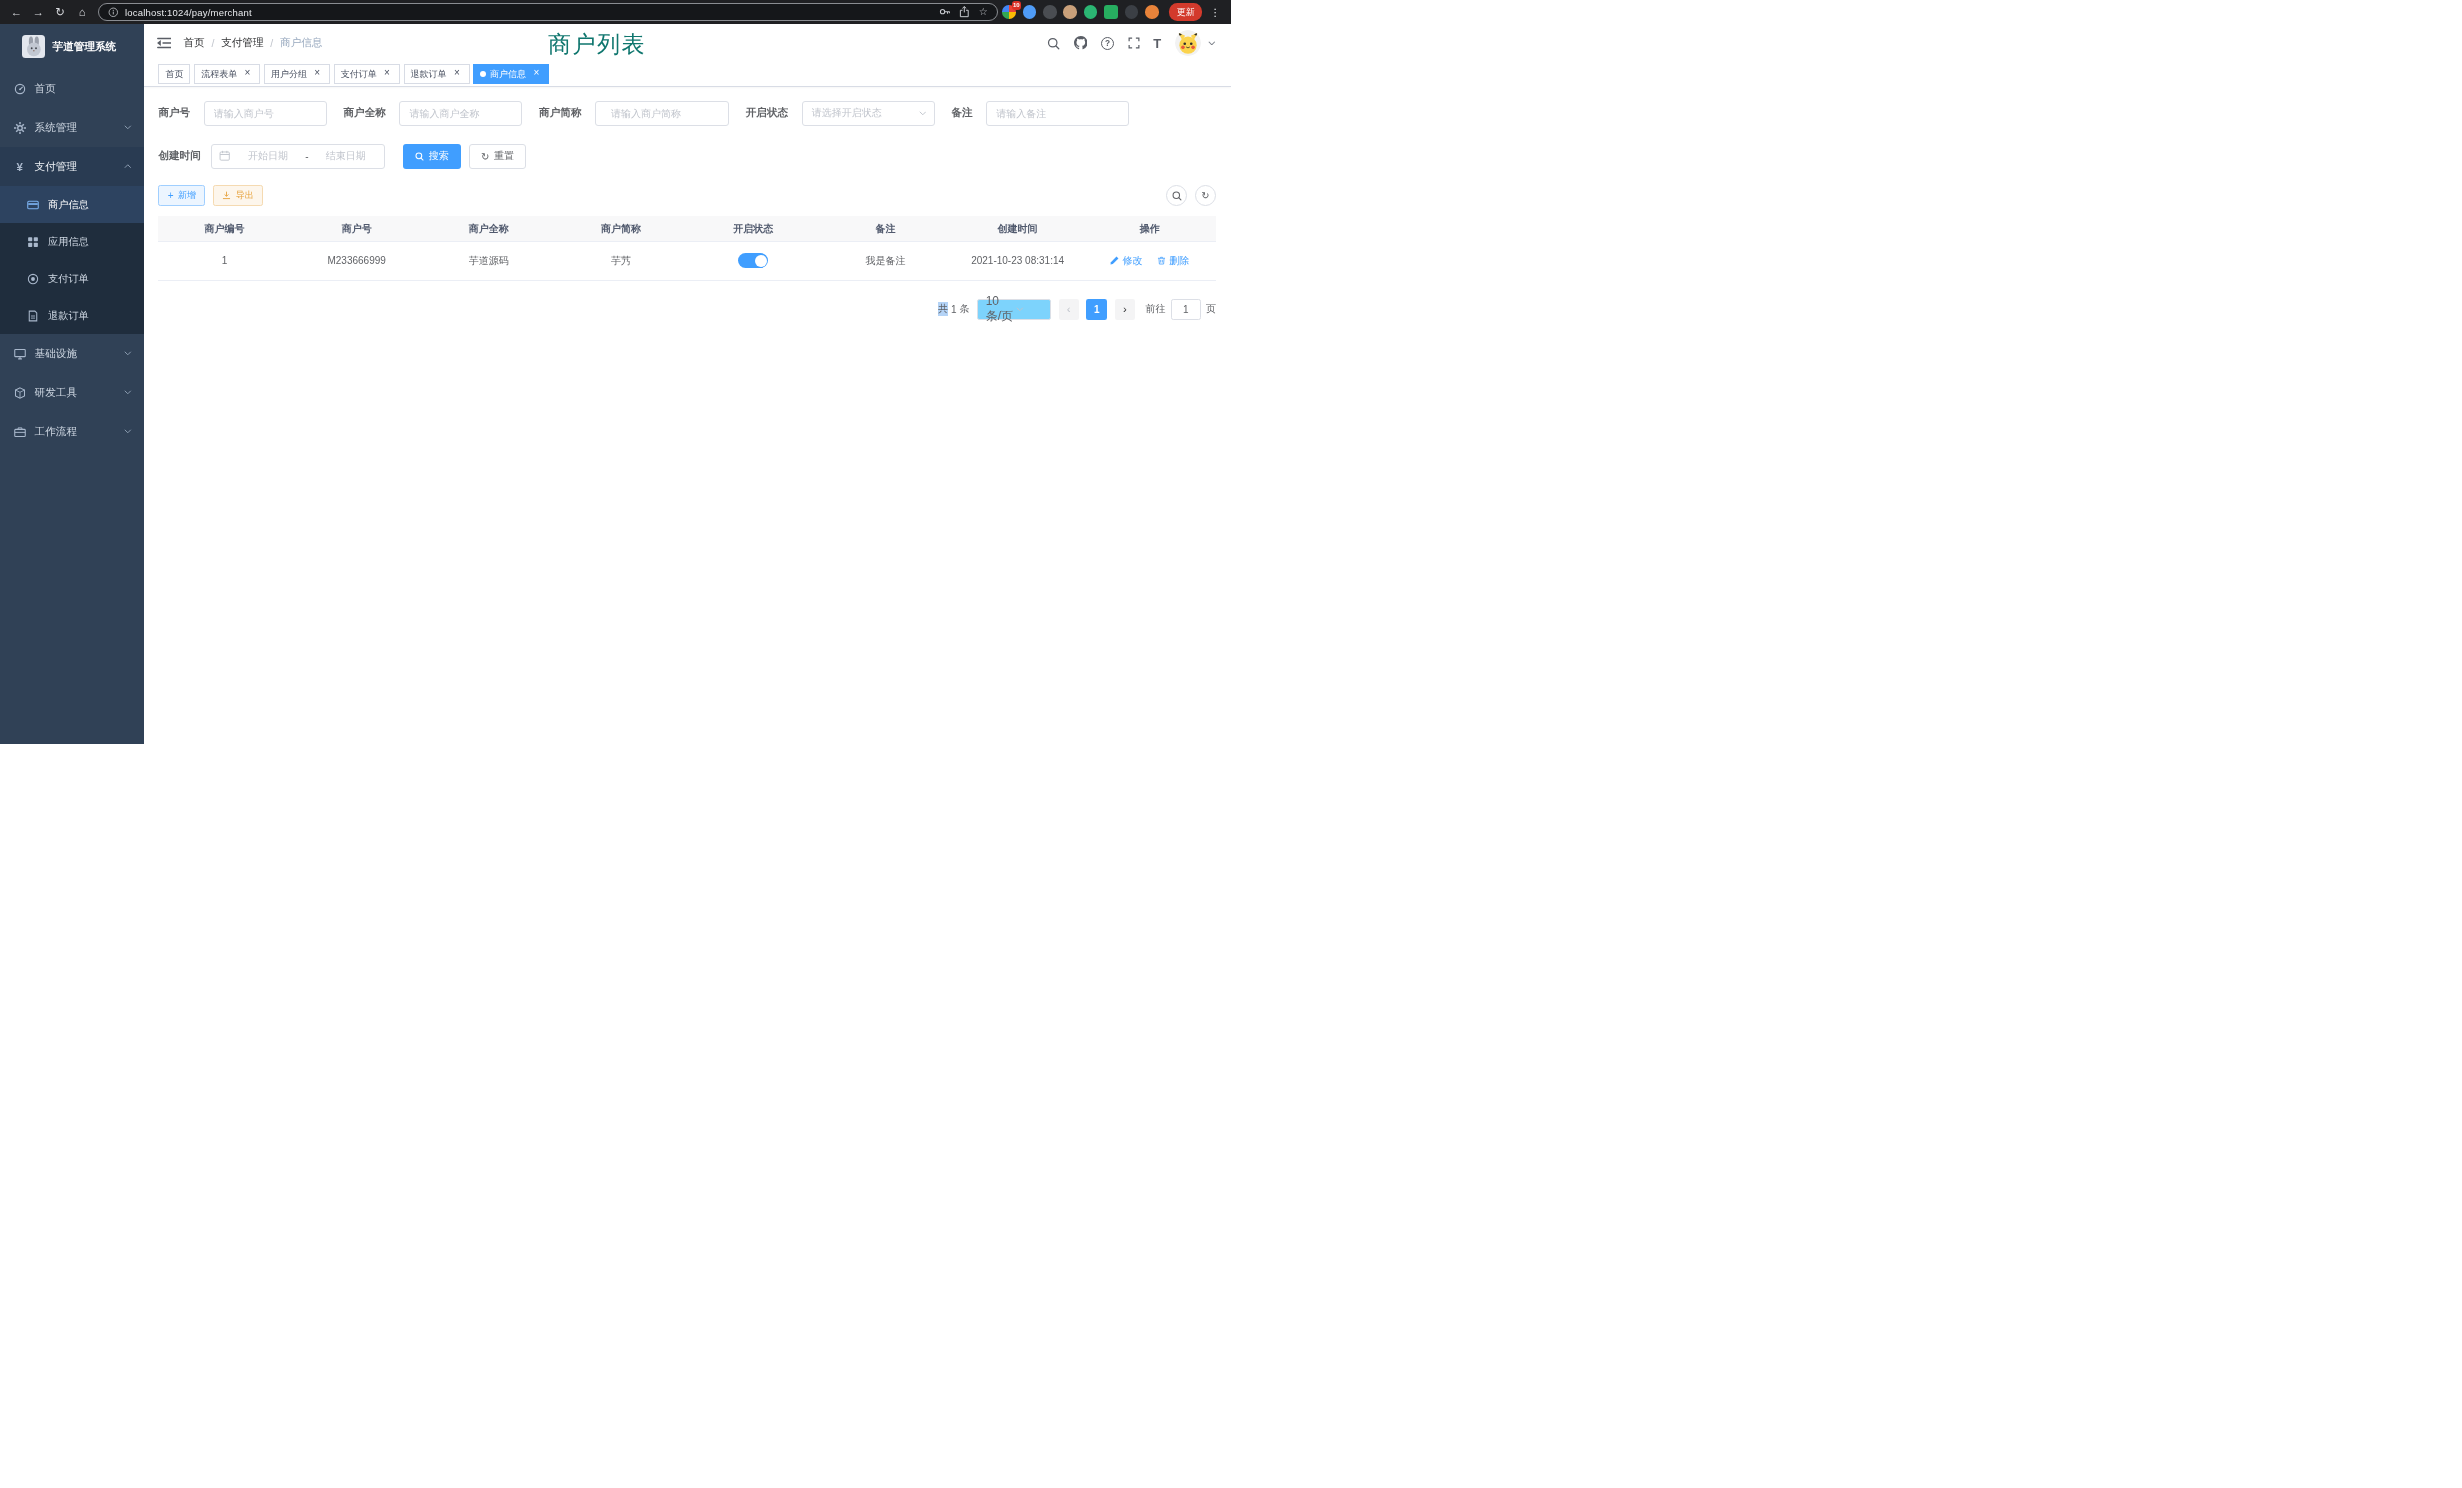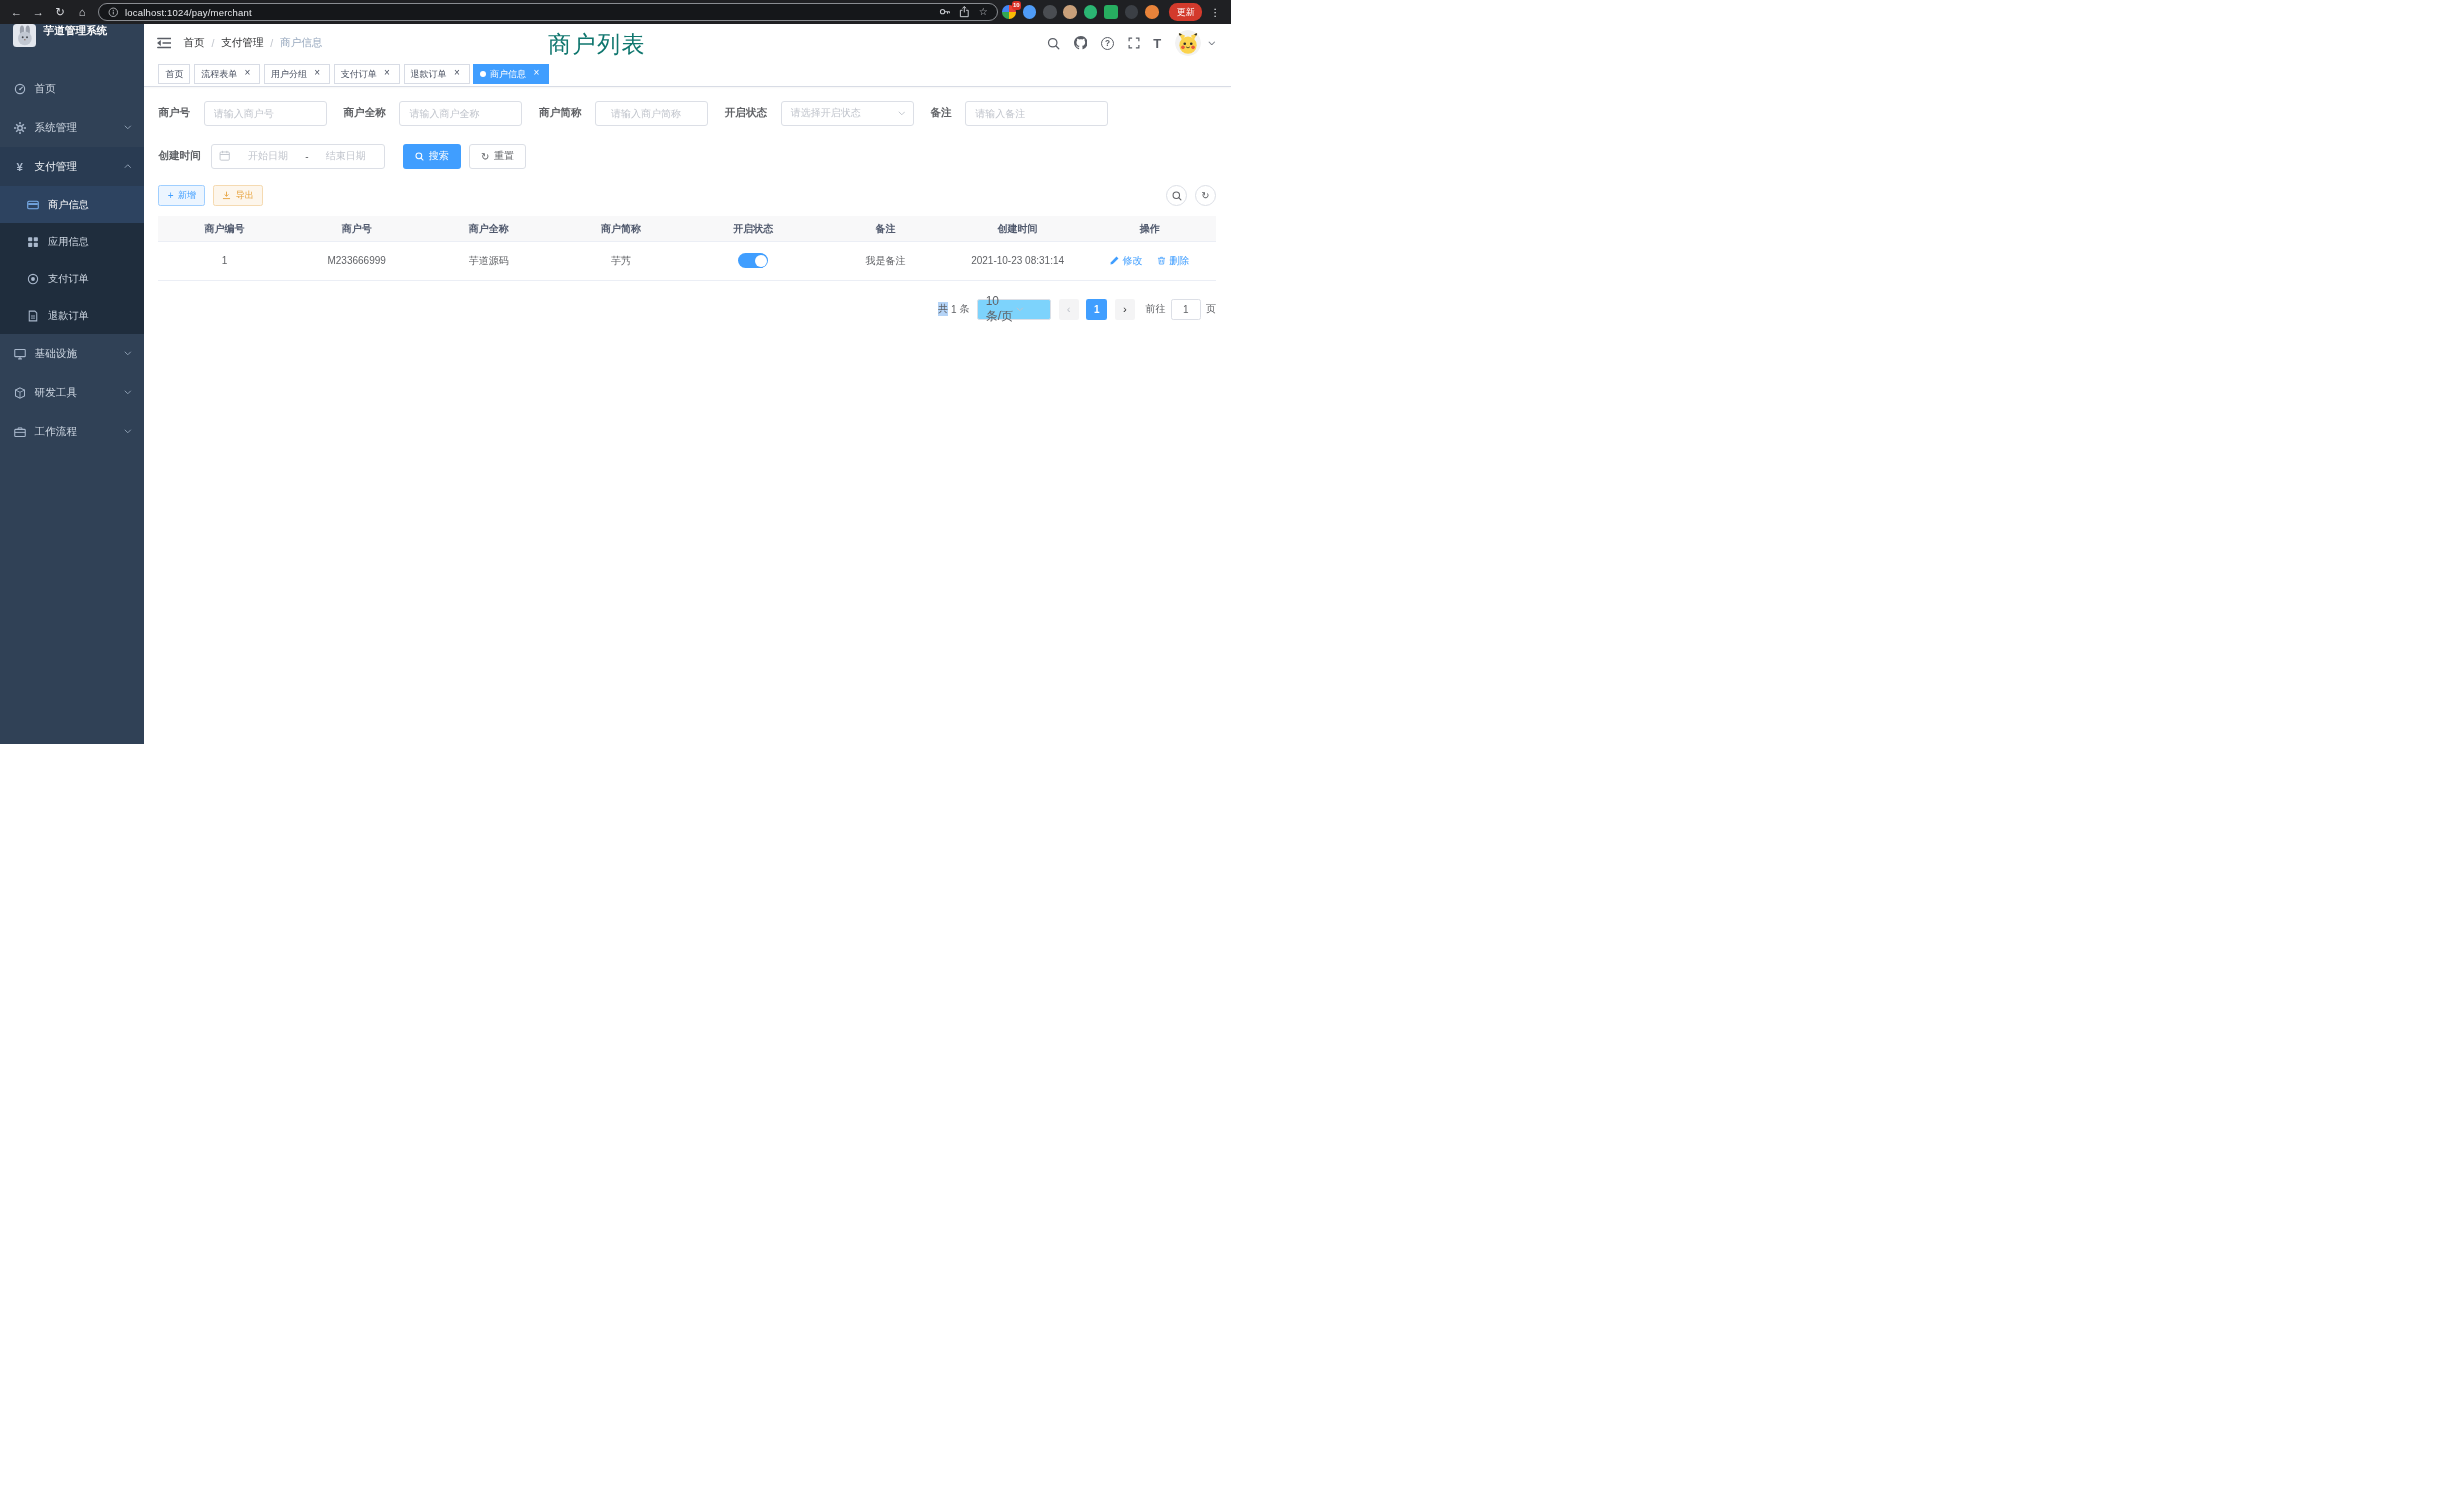--- a/index.html
+++ b/index.html
@@ -17,21 +17,21 @@
   .ext-icons{display:flex;align-items:center;gap:6.8px;margin-left:auto}
   .ext{width:13.6px;height:13.6px;border-radius:50%;position:relative;cursor:pointer;flex-shrink:0}
   .ext.square{border-radius:3px}
   .ext-badge{position:absolute;top:-3.8px;right:-5.3px;background:#d93025;color:#fff;font-size:6px;font-weight:700;border-radius:3px;padding:0.8px 1.5px;line-height:6.8px}
   .update-pill{background:#d33a2c;color:#fff;font-size:9px;border-radius:8.3px;padding:2.3px 7.6px;margin-left:6px;cursor:pointer;white-space:nowrap}
   .dots{color:#e8eaed;font-size:10.6px;margin:0 3px;cursor:pointer}
 
   
   .app{display:flex;height:720px}
   .sidebar{width:144px;background:#304156;flex-shrink:0;overflow:hidden}
-  .logo-row{height:45px;display:flex;align-items:flex-start;padding-left:13px;gap:7.6px;cursor:pointer}
+  .logo-row{height:45px;display:flex;align-items:center;padding-left:22px;gap:7.6px;cursor:pointer}
   .logo-title{color:#fff;font-size:10.6px;font-weight:700;white-space:nowrap}
   .menu-item{height:39px;display:flex;align-items:center;padding:0 12px 0 13.6px;color:#cfd8e3;font-size:10.6px;gap:9px;cursor:pointer}
   .mi-icon{width:12px;height:12px;color:#a9b8cc;display:flex;align-items:center;justify-content:center;flex-shrink:0}
   .mi-yen{font-size:11.4px;font-weight:700;color:#a9b8cc}
   .chev{margin-left:auto;color:#8fa0b5;display:flex}
   .chev.up svg{transform:rotate(180deg)}
   .menu-item.open-parent{background:#293b52;color:#f0f4f8}
   .submenu{background:#1f2d3d}
   .submenu .menu-item{height:37px;padding-left:27px;font-size:10.2px}
   .submenu .menu-item.active{background:#2d4360;color:#fff}
@@ -393,21 +393,21 @@
           <div class="form-item">
             <span class="form-label">商户号</span>
             <input class="inp-field" style="width: 123px;" placeholder="请输入商户号">
           </div>
           <div class="form-item">
             <span class="form-label">商户全称</span>
             <input class="inp-field" style="width: 123px;" placeholder="请输入商户全称">
           </div>
           <div class="form-item">
             <span class="form-label">商户简称</span>
-            <input class="inp-field" style="width: 113px; padding-left: 15px;" placeholder="请输入商户简称">
+            <input class="inp-field" style="width: 134px; padding-left: 15px;" placeholder="请输入商户简称">
           </div>
           <div class="form-item">
             <span class="form-label">开启状态</span>
             <div class="sel" style="width:133px">
               <span class="ph">请选择开启状态</span>
               <span class="sel-chev">
                   <svg width="7.6" height="4.5" viewBox="0 0 10 6">
                     <path d="M1 1l4 4 4-4" fill="none" stroke="currentColor" stroke-width="1.3"></path>
                   </svg>
                 </span>

